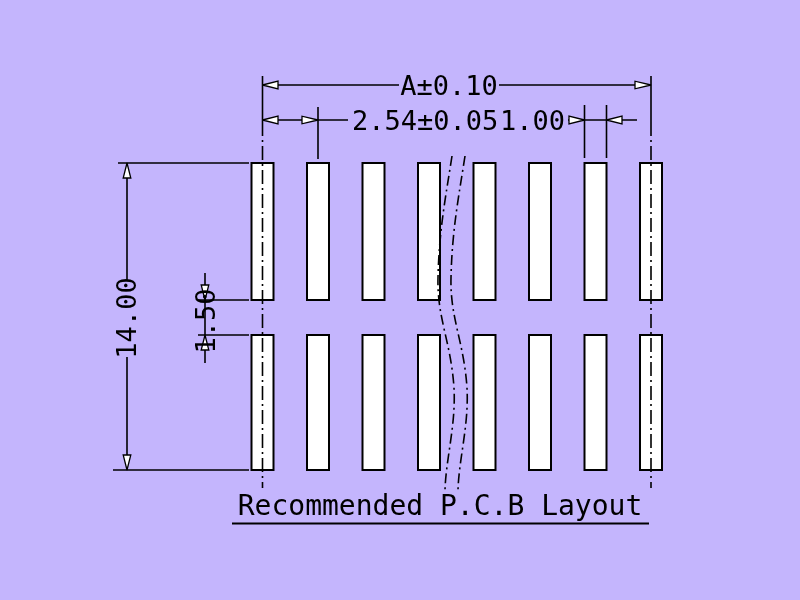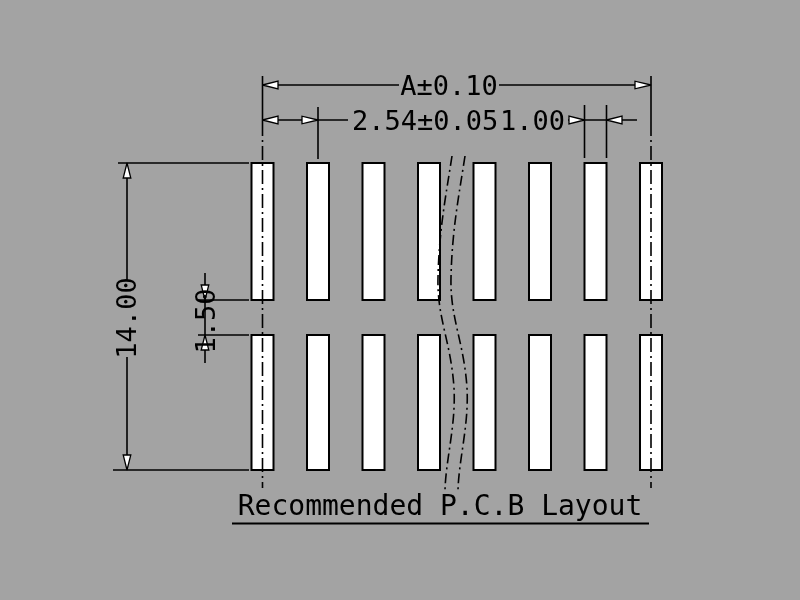--- a/index.html
+++ b/index.html
@@ -4,21 +4,21 @@
 <style>
   html, body {
     margin: 0;
     padding: 0;
     background: #ffffff;
   }
   .canvas {
     position: relative;
     width: 800px;
     height: 600px;
-    background: #a3a3a3;
+    background: #c4b5fd;
     overflow: hidden;
     font-family: "DejaVu Sans Mono", monospace;
   }
   svg text {
     font-family: "DejaVu Sans Mono", monospace;
     fill: #000000;
   }
   .dim-text { font-size: 27px; }
   .title-text { font-size: 28px; }
 </style>

